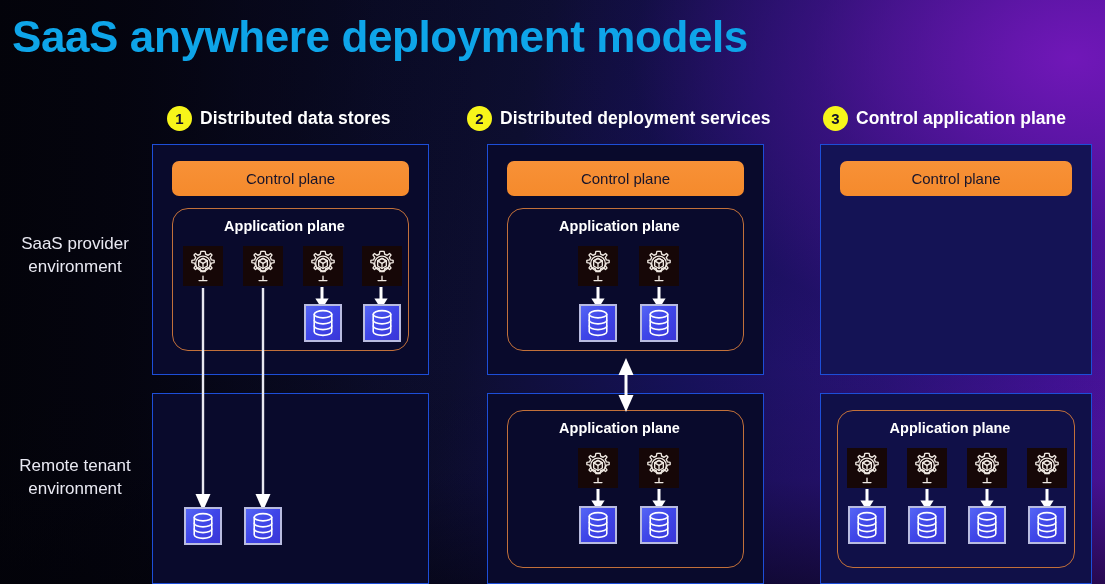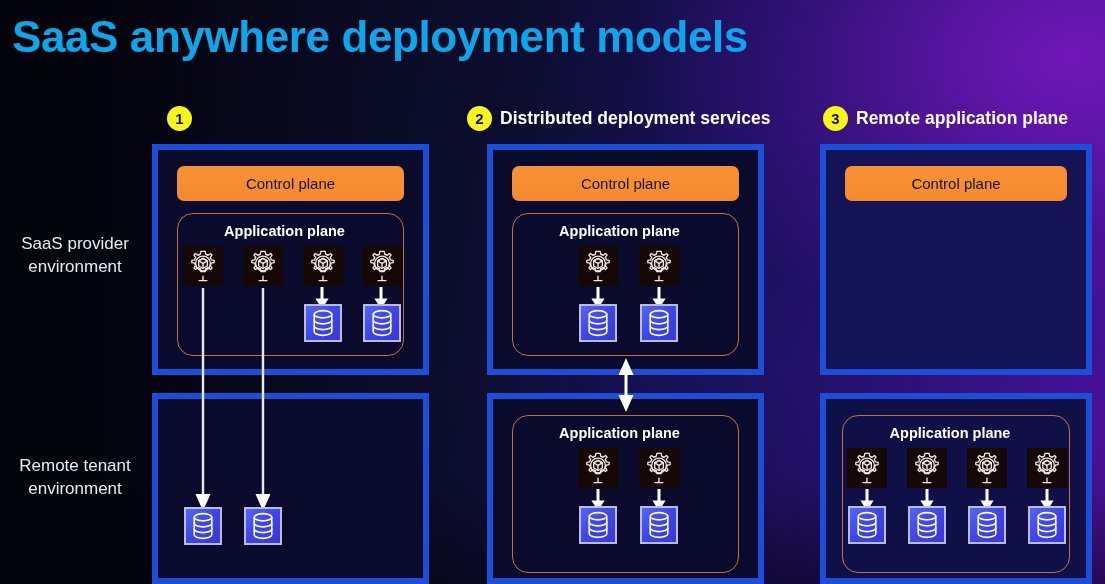--- a/index.html
+++ b/index.html
@@ -65,21 +65,21 @@
   .col-header-label {
     color: #ffffff; font-size: 17.5px; font-weight: 700;
   }
   #col-header-1 { left: 167px; }
   #col-header-2 { left: 467px; }
   #col-header-3 { left: 823px; }
 
   
   .panel {
     position: absolute;
-    border: 6px solid #1d4ed8;
+    border: 1px solid #1d4ed8;
     background: #090a2c;
   }
   .panel.tinted { background: #141355; }
   .panel.tinted-2 { background: #101048; }
 
   #panel-c1-top    { left: 152px; top: 144px; width: 277px; height: 231px; }
   #panel-c1-bottom { left: 152px; top: 393px; width: 277px; height: 191px; }
   #panel-c2-top    { left: 487px; top: 144px; width: 277px; height: 231px; }
   #panel-c2-bottom { left: 487px; top: 393px; width: 277px; height: 191px; }
   #panel-c3-top    { left: 820px; top: 144px; width: 272px; height: 231px; }
@@ -154,28 +154,29 @@
     <div>SaaS provider</div>
     <div>environment</div>
   </div>
   <div class="row-label" id="row-label-tenant">
     <div>Remote tenant</div>
     <div>environment</div>
   </div>
 
   <div class="col-header" id="col-header-1">
     <div class="badge">1</div>
+    <div class="col-header-label">Distributed data stores</div>
   </div>
   <div class="col-header" id="col-header-2">
     <div class="badge">2</div>
     <div class="col-header-label">Distributed deployment services</div>
   </div>
   <div class="col-header" id="col-header-3">
     <div class="badge">3</div>
-    <div class="col-header-label">Remote application plane</div>
+    <div class="col-header-label">Control application plane</div>
   </div>
 
   <div class="panel" id="panel-c1-top">
     <div class="control-plane">Control plane</div>
     <div class="app-plane" id="app-c1-top">
       <div class="app-plane-label">Application plane</div>
     </div>
   </div>
 
   <div class="panel" id="panel-c1-bottom"></div>

